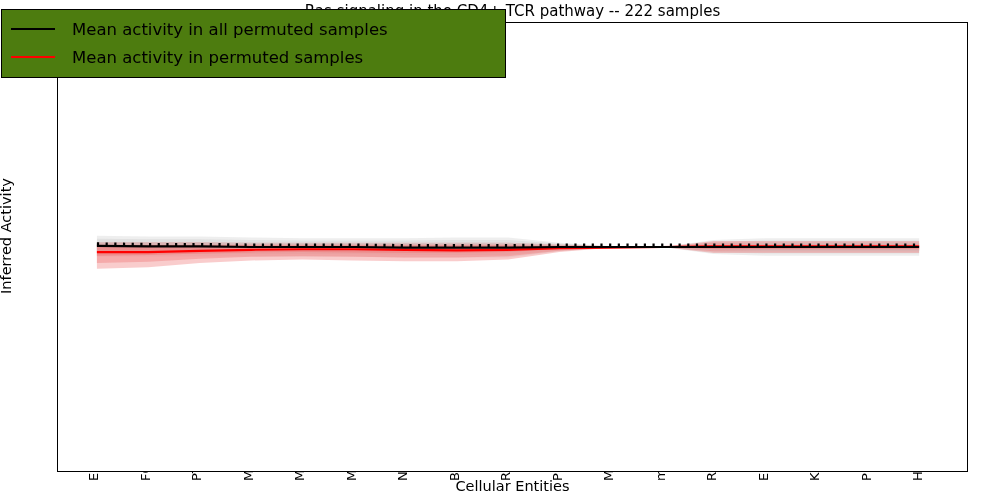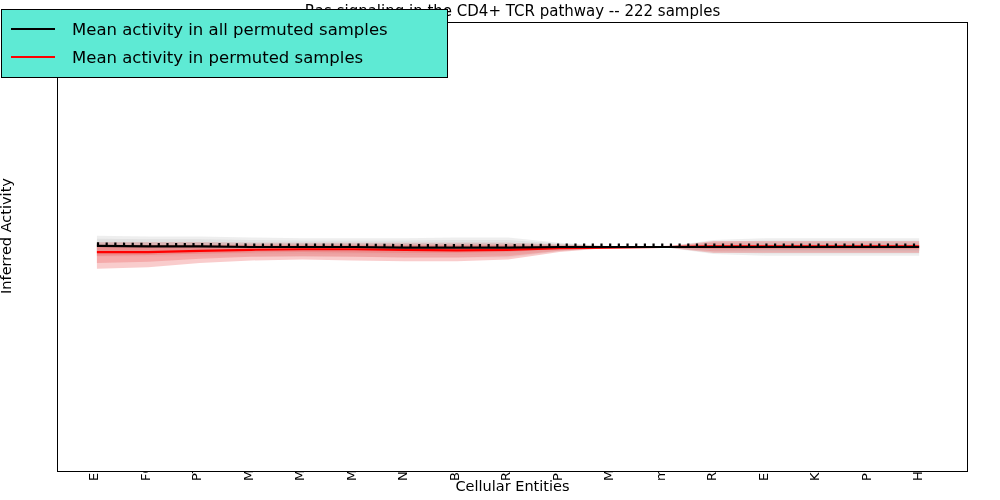--- a/index.html
+++ b/index.html
@@ -109,23 +109,23 @@
     text-align: center;
     font-size: 14.5px;
     color: #000000;
     white-space: nowrap;
   }
   
   #legend {
     position: absolute;
     left: 1px;
     top: 9px;
-    width: 447px;
+    width: 505px;
     border: 1.5px solid #000000;
-    background: #5eead4;
+    background: #4d7c0f;
     box-sizing: border-box;
     padding: 5px 9px 6px 9px;
   }
   .legend-row {
     display: flex;
     align-items: center;
     height: 28px;
   }
   .legend-swatch {
     width: 44px;

